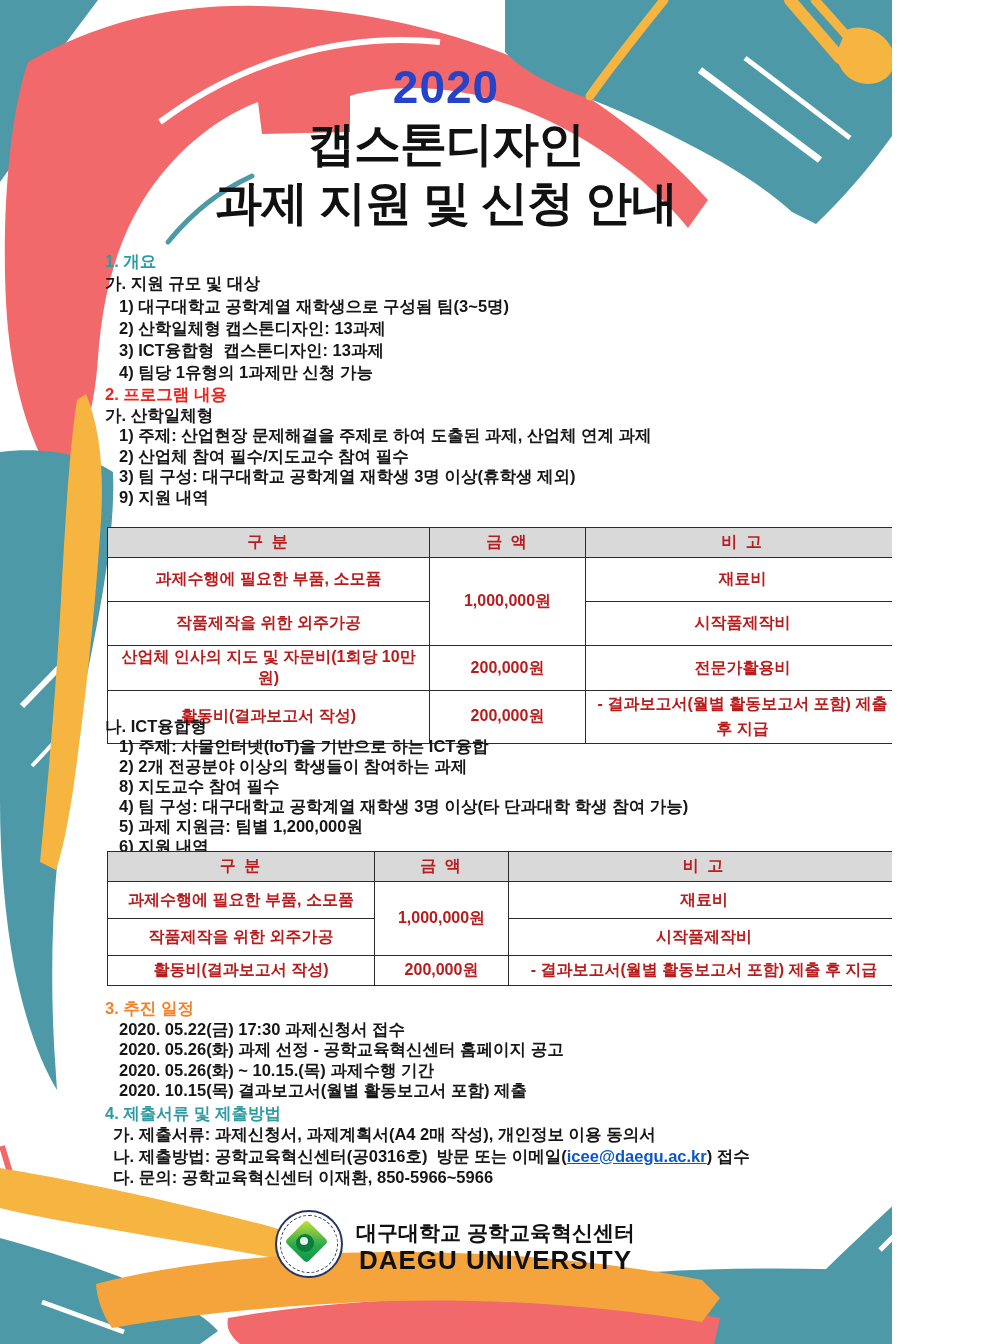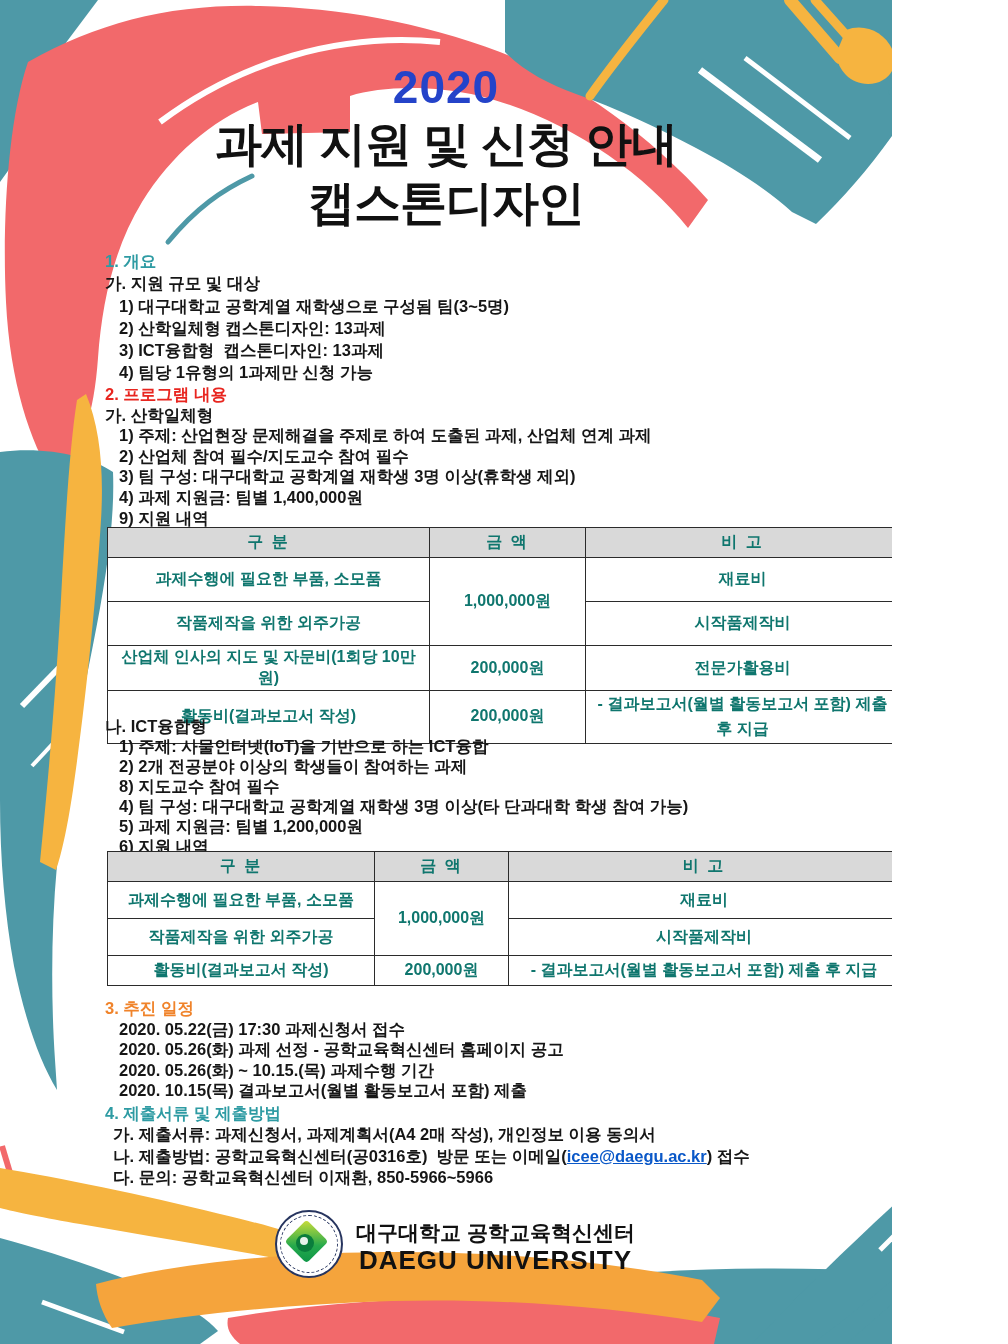--- a/index.html
+++ b/index.html
@@ -33,21 +33,21 @@
   .heading{font-weight:700;}
   .h-teal{color:var(--heading_teal);} .h-red{color:var(--heading_red);} .h-orange{color:var(--heading_orange);}
   .ind{padding-left:14px;}
   .ind8{padding-left:8px;}
   .lh22 .line{line-height:22.3px;} .lh21 .line{line-height:20.6px;}
   .lh20 .line{line-height:20px;}   .lh215 .line{line-height:21.3px;}
 
   a.email{color:var(--link_blue);text-decoration:underline;cursor:pointer;}
 
   
-  table.support{border-collapse:collapse;table-layout:fixed;font-size:16px;font-weight:600;color:#0f766e;}
+  table.support{border-collapse:collapse;table-layout:fixed;font-size:16px;font-weight:600;color:#b91c1c;}
   table.support th,table.support td{border:1px solid var(--table_border);padding:1px 6px;text-align:center;}
   table.support th{background:var(--table_header_bg);font-weight:600;letter-spacing:2px;}
   td.cat{text-align:left;}
   td.note-left{text-align:left;line-height:1.55;}
   .t-a tr.hrow{height:30px;} .t-a tr.r1{height:44px;} .t-a tr.r2{height:44px;}
   .t-a tr.r3{height:31px;} .t-a tr.r4{height:46px;}
   .t-b tr.hrow{height:30px;} .t-b tr.r1{height:37px;} .t-b tr.r2{height:37px;} .t-b tr.r3{height:30px;}
 
   
   .footer{top:1210px;left:0;width:100%;display:flex;justify-content:center;align-items:center;gap:13px;padding-left:18px;box-sizing:border-box;}
@@ -122,40 +122,39 @@
       <path class="s-white" stroke-width="5" d="M990 1140 L880 1250"></path>
       <path class="f-teal" d="M1008 1202 L1008 1258 C966 1292 926 1322 892 1344 L846 1344 C902 1296 956 1246 1008 1202 Z"></path>
       <path class="f-teal" d="M1008 1292 L1008 1344 L930 1344 C954 1322 980 1304 1008 1292 Z"></path>
     </g>
   </svg>
 
   <div class="content">
 
     <div class="abs title-block">
       <div class="year">2020</div>
+      <div class="big-title">캡스톤디자인</div>
       <div class="big-title">과제 지원 및 신청 안내</div>
-      <div class="big-title">캡스톤디자인</div>
     </div>
 
     <div class="abs sec lh22" style="top:250px;left:105px;width:800px;">
       <div class="line heading h-teal">1. 개요</div>
       <div class="line">가. 지원 규모 및 대상</div>
       <div class="line ind">1) 대구대학교 공학계열 재학생으로 구성됨 팀(3~5명)</div>
       <div class="line ind">2) 산학일체형 캡스톤디자인: 13과제</div>
       <div class="line ind">3) ICT융합형  캡스톤디자인: 13과제</div>
       <div class="line ind">4) 팀당 1유형의 1과제만 신청 가능</div>
     </div>
 
     <div class="abs sec lh21" style="top:384px;left:105px;width:800px;">
       <div class="line heading h-red">2. 프로그램 내용</div>
       <div class="line">가. 산학일체형</div>
       <div class="line ind">1) 주제: 산업현장 문제해결을 주제로 하여 도출된 과제, 산업체 연계 과제</div>
       <div class="line ind">2) 산업체 참여 필수/지도교수 참여 필수</div>
       <div class="line ind">3) 팀 구성: 대구대학교 공학계열 재학생 3명 이상(휴학생 제외)</div>
-      <div class="line ind">4) 과제 지원금: 팀별 1,400,000원</div>
       <div class="line ind">9) 지원 내역</div>
     </div>
 
     <table class="abs support t-a" style="top:527px;left:107px;width:792px;">
       <colgroup>
           <col style="width:322px">
           <col style="width:156px">
           <col style="width:314px">
         </colgroup>
       <tbody>

